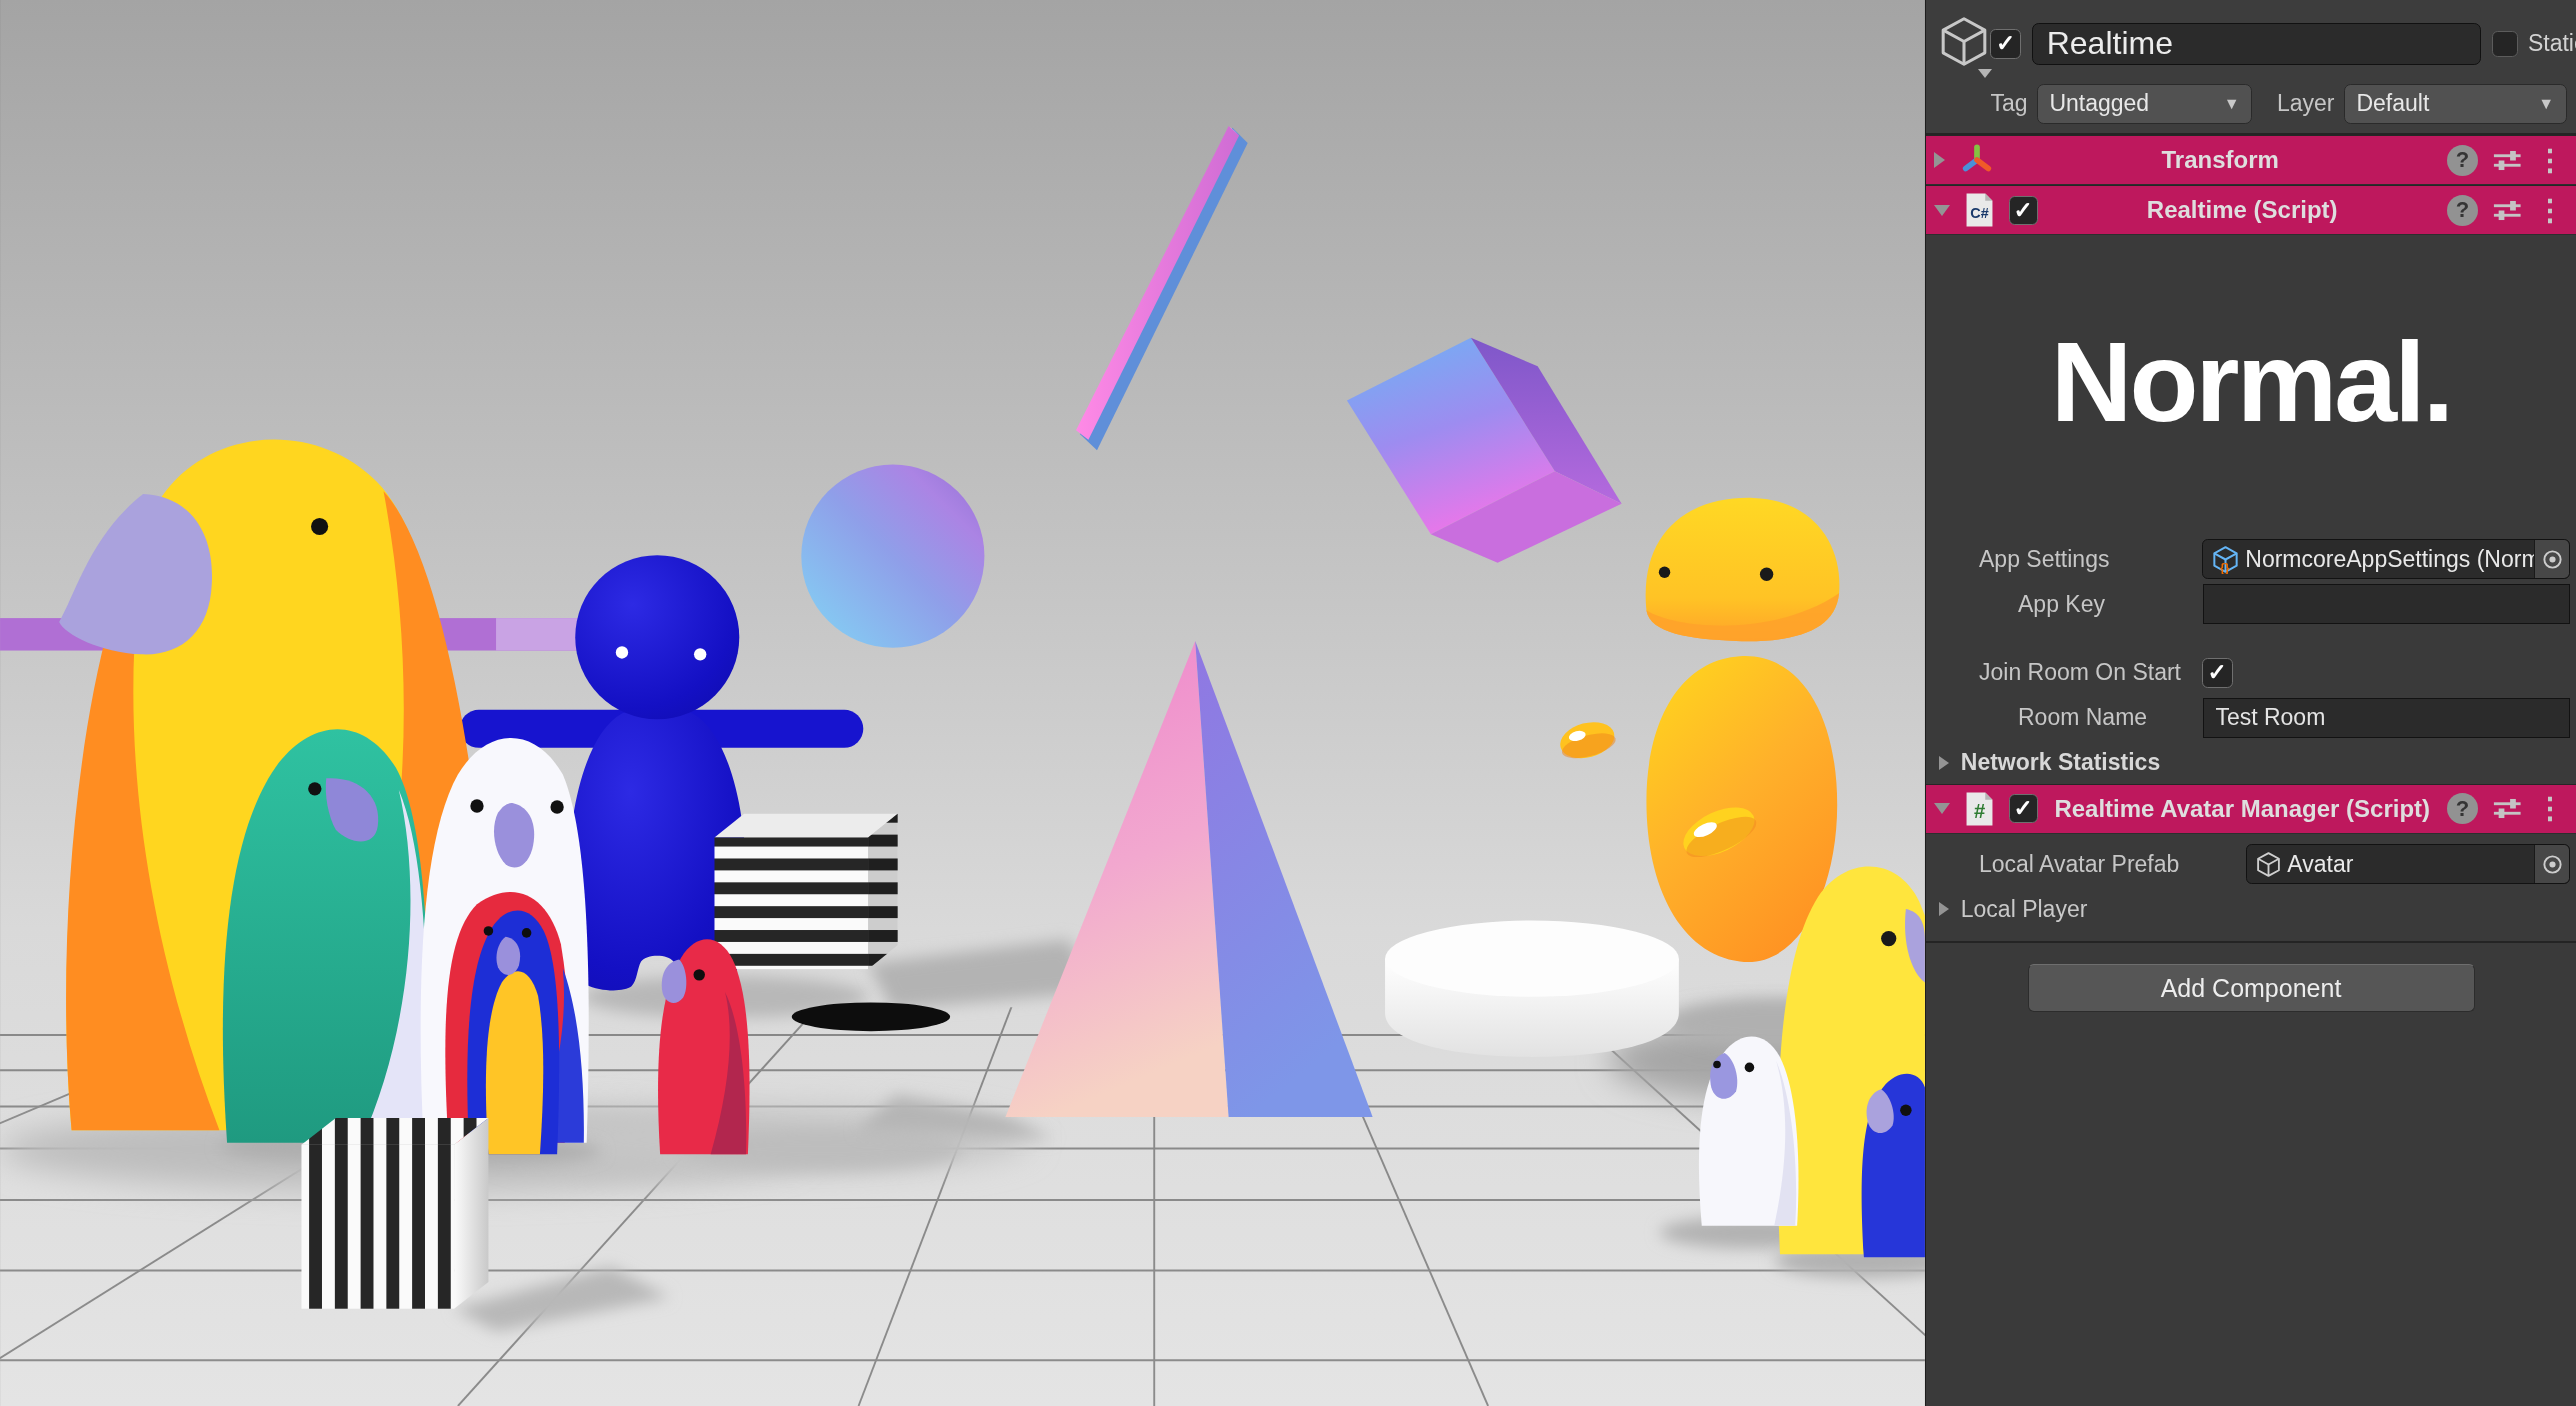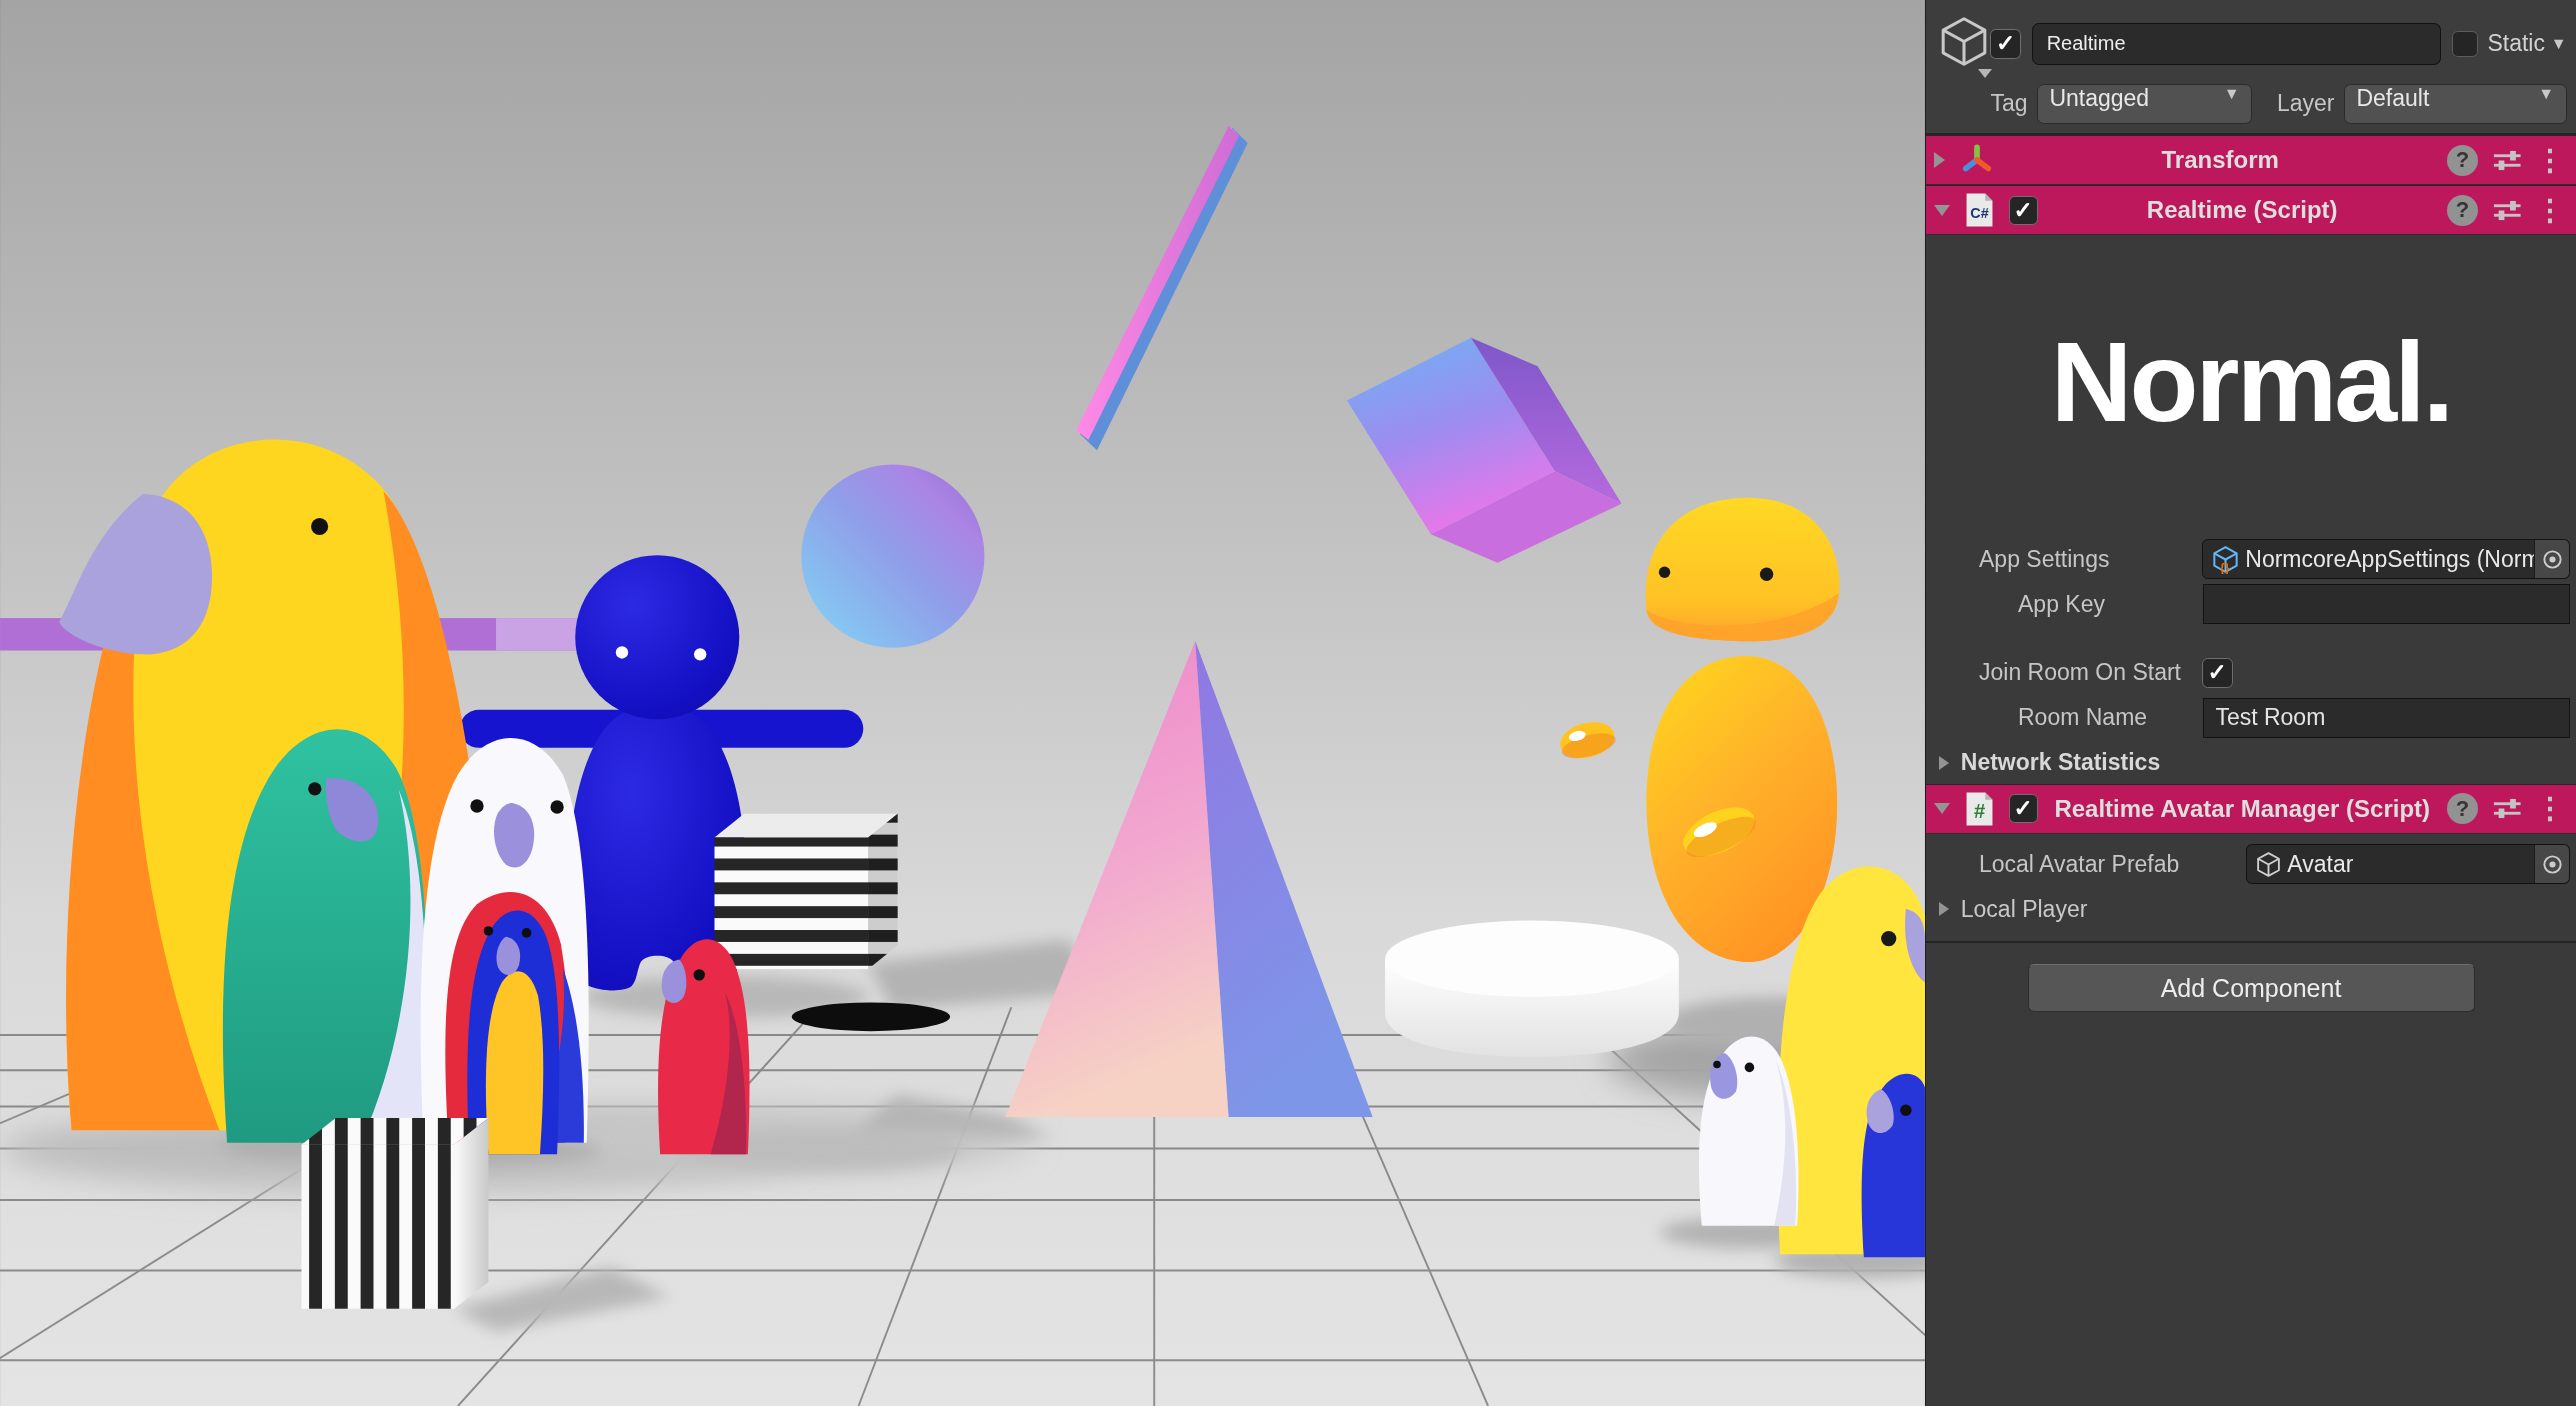--- a/index.html
+++ b/index.html
@@ -7,26 +7,26 @@
   .scene{position:absolute;left:0;top:0;width:1925px;height:1406px;}
   
   .inspector{position:absolute;left:1925px;top:0;width:651px;height:1406px;background:#3a3a3a;border-left:1.9px solid #1e1e1e;box-sizing:border-box;color:#c9c9c9;font-size:23px;}
   .hdr{padding:13.4px 9.5px 9.5px 11.4px;background:#3d3d3d;}
   .row{display:flex;align-items:center;}
   .go-icon{width:53px;height:61px;position:relative;flex:0 0 53px;}
   .go-icon svg{position:absolute;top:1.9px;left:1.9px;}
   .go-caret{position:absolute;right:-1.9px;bottom:-3.8px;width:0;height:0;border-left:7.6px solid transparent;border-right:7.6px solid transparent;border-top:9.5px solid #b5b5b5;}
   .cb{width:30.5px;height:30.5px;border-radius:5.7px;background:#252525;border:1.9px solid #6f6f6f;color:#fff;display:flex;align-items:center;justify-content:center;font-size:23px;font-weight:bold;box-sizing:border-box;flex:0 0 auto;}
   .cb.small{width:26px;height:26px;border-color:#5c5c5c;}
-  .namefield{flex:1;height:42px;margin:0 11.4px;background:#2b2b2b;border:1px solid #111;border-radius:6.7px;color:#ececec;font-size:20px;padding:0 13.4px;font-family:"Liberation Sans",sans-serif;box-sizing:border-box;outline:none;}
+  .namefield{flex:1;height:42px;margin:0 11.4px;background:#2b2b2b;border:1px solid #111;border-radius:6.7px;color:#ececec;font-size:32px;padding:0 13.4px;font-family:"Liberation Sans",sans-serif;box-sizing:border-box;outline:none;}
   .static-lbl{color:#d2d2d2;margin:0 5.7px 0 9.5px;}
   .arrow{color:#c8c8c8;font-size:16px;}
   .tagrow{margin-top:9.5px;display:flex;align-items:center;}
   .lbl{color:#c6c6c6;}
-  .dd{height:40px;background:#515151;border:1px solid #2a2a2a;border-radius:6.7px;display:flex;align-items:flex-start;padding:0 11.4px;color:#e8e8e8;box-sizing:border-box;}
+  .dd{height:40px;background:#515151;border:1px solid #2a2a2a;border-radius:6.7px;display:flex;align-items:center;padding:0 11.4px;color:#e8e8e8;box-sizing:border-box;}
   .dd .arrow{margin-left:auto;padding-left:13.4px;}
   .divider{height:1.9px;background:#242424;}
   .comp-hdr{height:48px;display:flex;align-items:center;gap:15px;background:#be185d;border-top:1.9px solid #262626;border-bottom:1px solid #2e2e2e;padding:0 11.4px 0 7.6px;text-align:center;}
   .fold{width:0;height:0;flex:0 0 auto;}
   .fold.closed{border-top:8.6px solid transparent;border-bottom:8.6px solid transparent;border-left:11.4px solid #949494;}
   .fold.open{border-left:8.6px solid transparent;border-right:8.6px solid transparent;border-top:11.4px solid #949494;}
   .comp-title{font-weight:bold;color:#dedede;font-size:24px;flex:1;white-space:nowrap;overflow:hidden;}
   .hicons{display:flex;align-items:center;gap:13.4px;flex:0 0 auto;}
   .help{width:31.5px;height:31.5px;border-radius:50%;background:#929292;color:#353535;font-weight:bold;font-size:22px;display:flex;align-items:center;justify-content:center;}
   .kebab{color:#c6c6c6;font-size:29px;font-weight:bold;line-height:1;}

